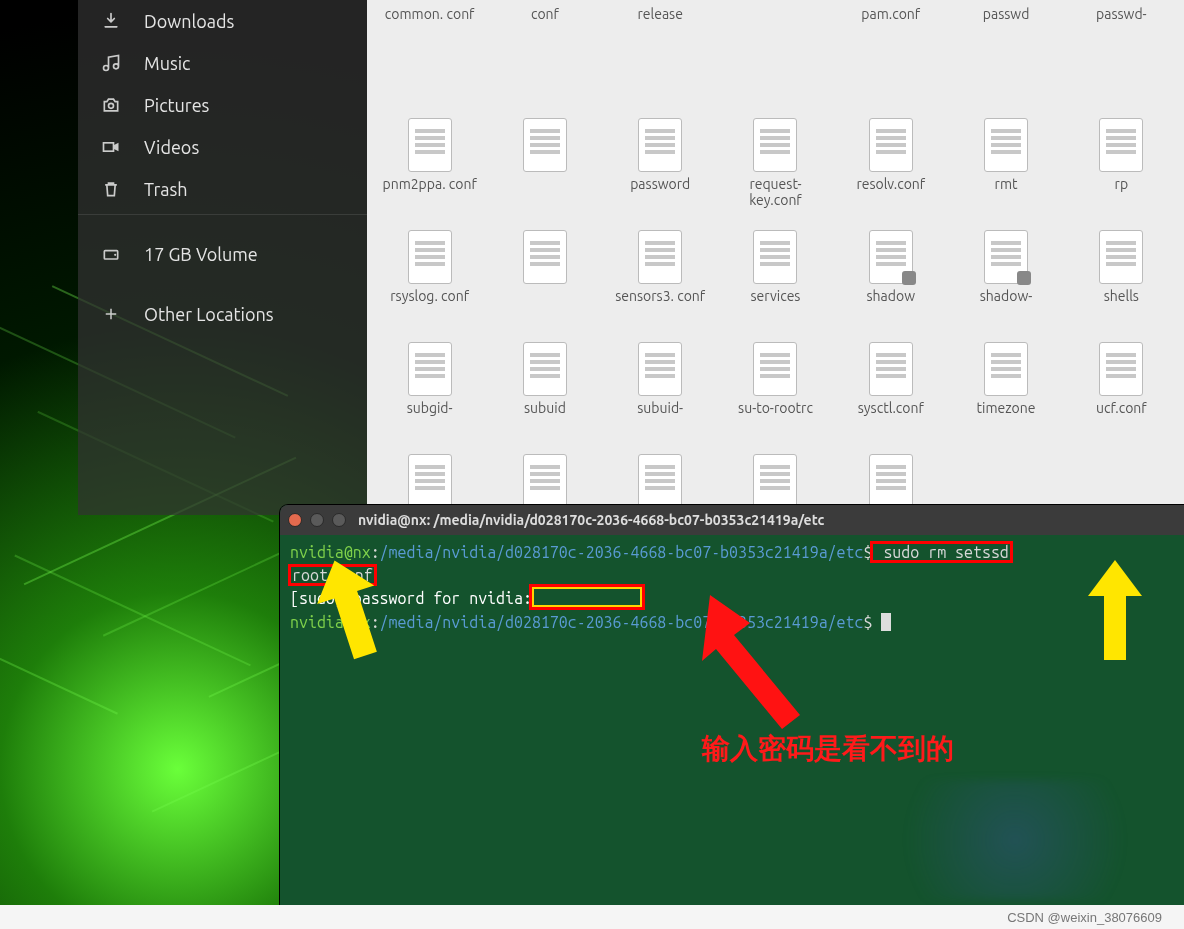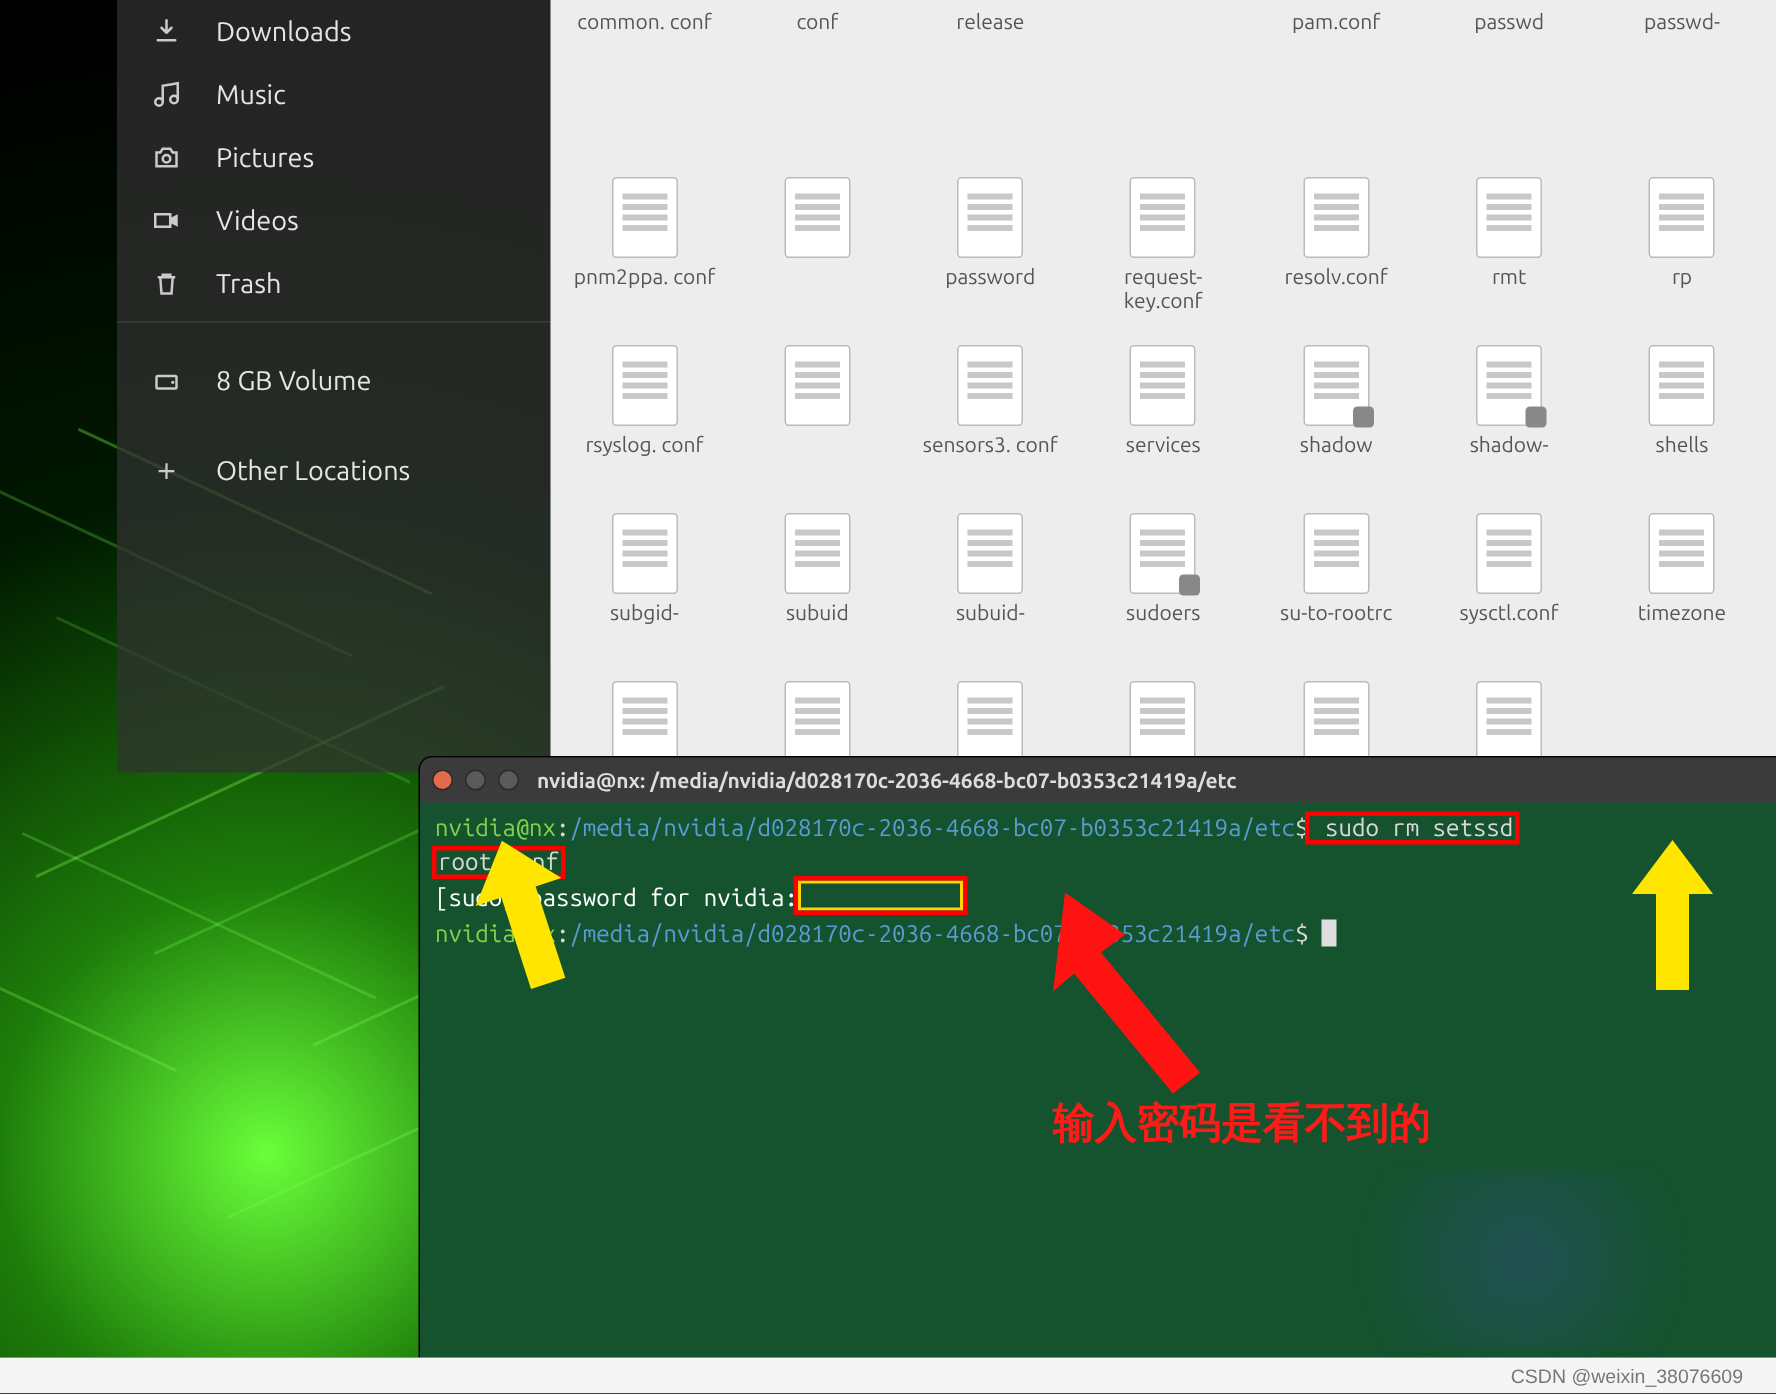--- a/index.html
+++ b/index.html
@@ -127,21 +127,21 @@
     <span>Trash</span>
   </div>
   <div class="sb-sep"></div>
   <div class="sb-item spacer">
     <span class="ico">
         <svg viewBox="0 0 24 24" width="20" height="20" fill="#ddd">
           <rect x="4" y="8" width="16" height="10" rx="1" stroke="#ddd" stroke-width="2" fill="none"></rect>
           <circle cx="17" cy="13" r="1.3" fill="#ddd"></circle>
         </svg>
       </span>
-    <span>8 GB Volume</span>
+    <span>17 GB Volume</span>
     <span class="eject"><svg viewBox="0 0 24 24" width="18" height="18" fill="#ddd">
           <path d="M12 5l7 9H5zM5 17h14v2H5z"></path>
         </svg></span>
   </div>
   <div class="sb-item spacer">
     <span class="ico">
         <svg viewBox="0 0 24 24" width="18" height="18" fill="#ddd">
           <path d="M11 5h2v14h-2zM5 11h14v2H5z"></path>
         </svg>
       </span>
@@ -231,24 +231,20 @@
       <div class="fico"></div>
       <div class="flabel">subgid-</div>
     </div>
     <div class="fcell">
       <div class="fico"></div>
       <div class="flabel">subuid</div>
     </div>
     <div class="fcell">
       <div class="fico"></div>
       <div class="flabel">subuid-</div>
-    </div>
-    <div class="fcell">
-      <div class="fico locked"></div>
-      <div class="flabel">sudoers</div>
     </div>
     <div class="fcell">
       <div class="fico"></div>
       <div class="flabel">su-to-rootrc</div>
     </div>
     <div class="fcell">
       <div class="fico"></div>
       <div class="flabel">sysctl.conf</div>
     </div>
     <div class="fcell">

